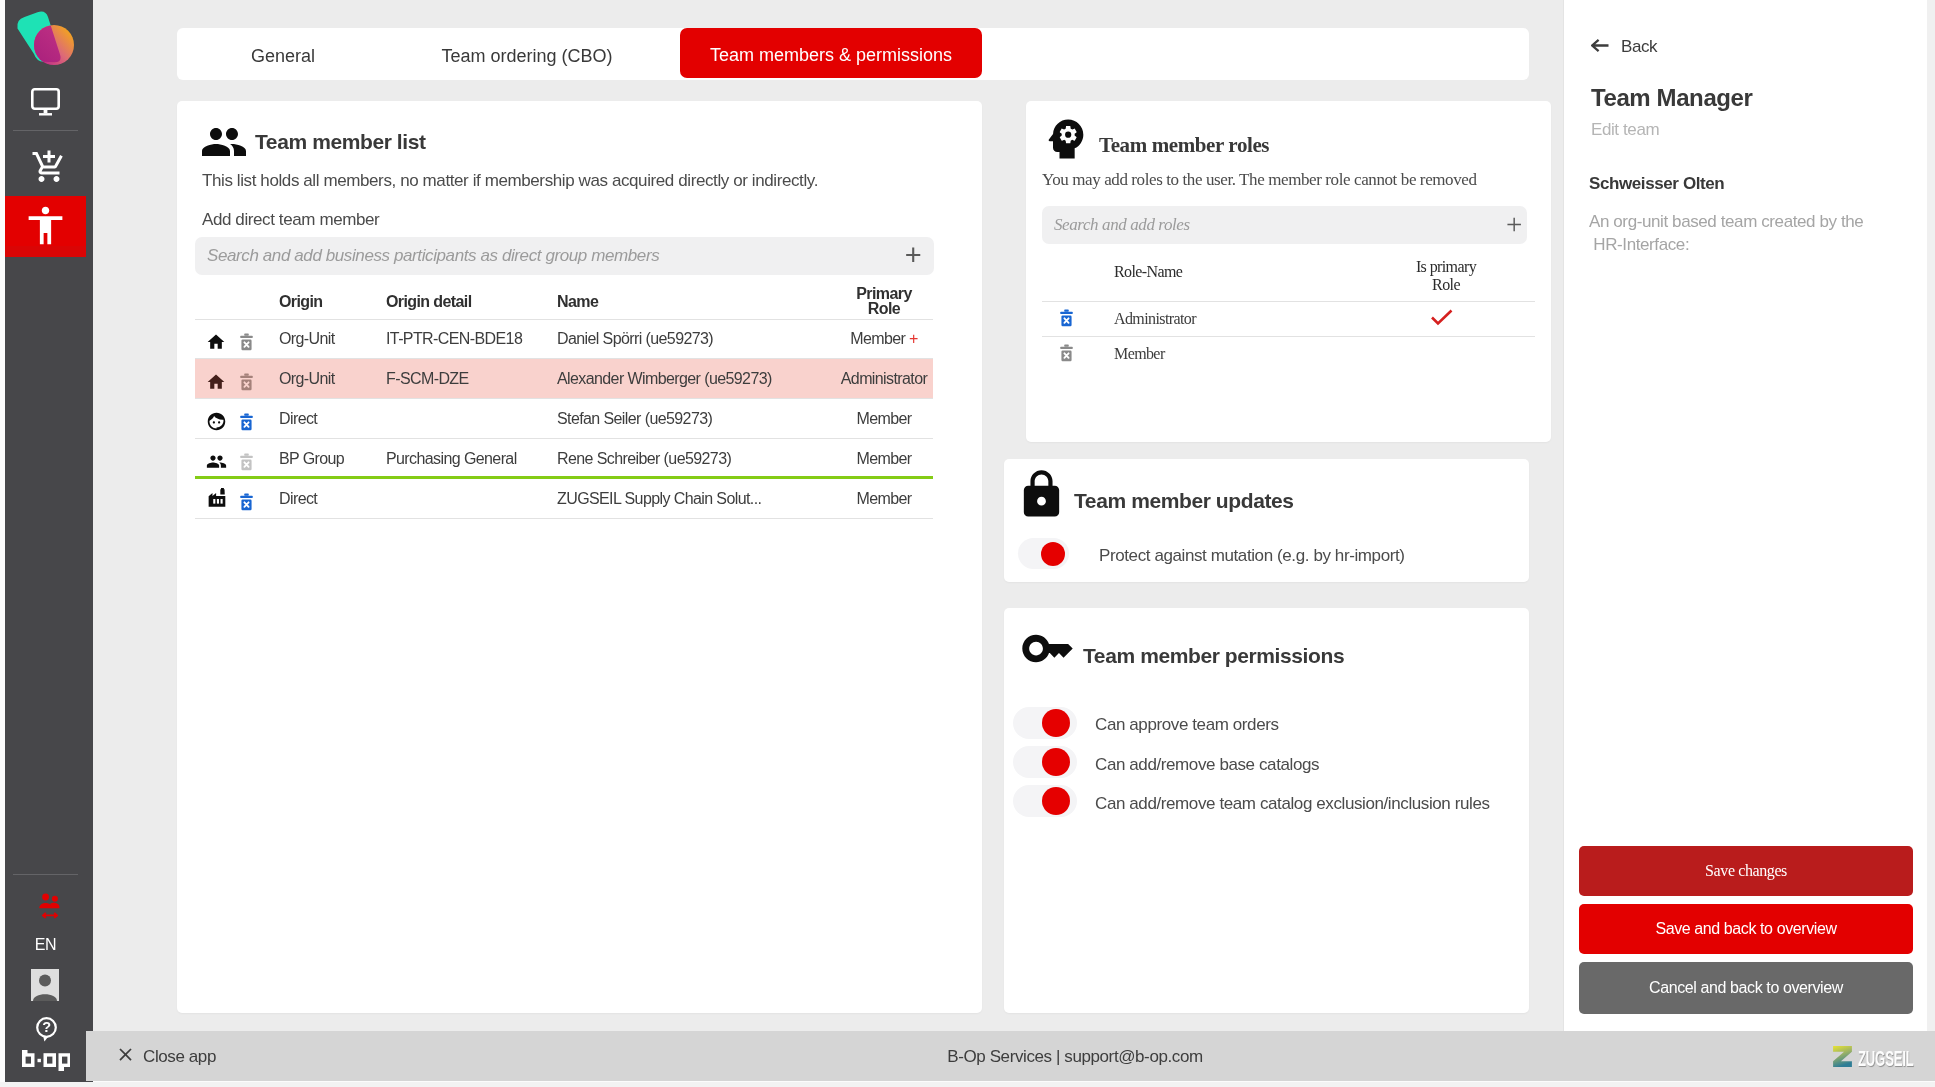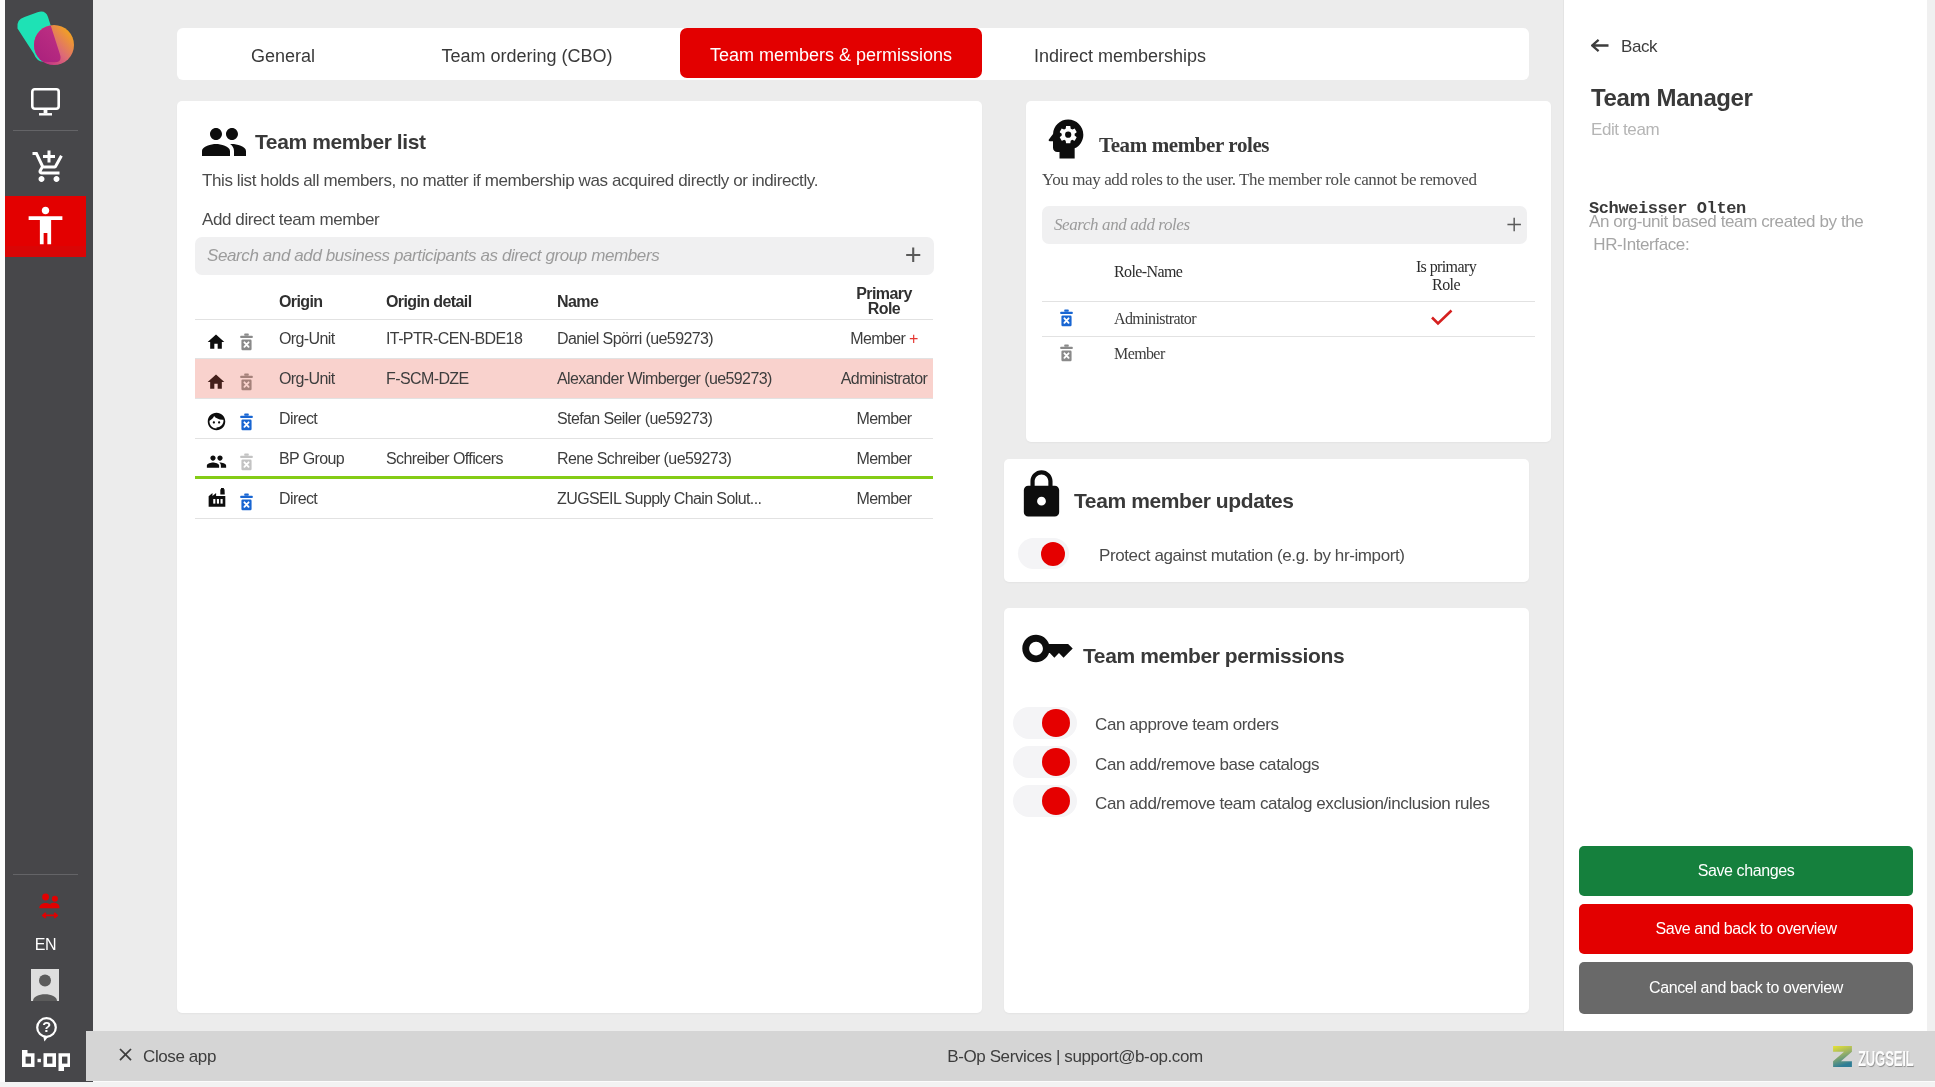--- a/index.html
+++ b/index.html
@@ -102,21 +102,20 @@
     <rect x="21.5" y="4.2" width="12.5" height="13.8" fill="#fff"></rect>
     <rect x="25" y="7.6" width="5.4" height="7" fill="#47474a"></rect>
     <path d="M36.5 4.2 H48 V18 H42 V22 H36.5 Z" fill="#fff"></path>
     <rect x="40" y="7.6" width="5.4" height="7" fill="#47474a"></rect>
   </svg>
 </div>
 <div class="abs tabbar" id="tabbar">
   <div class="tab" style="left:26px; width:160px;">General</div>
   <div class="tab" style="left:230px; width:240px;">Team ordering (CBO)</div>
   <div class="tabactive">Team members &amp; permissions</div>
-  <div class="tab" style="left:823px; width:240px;">Indirect memberships</div>
 </div>
 <div class="panel" id="panel-list" style="left:177px; top:101px; width:805px; height:912px;">
   <svg style="position:absolute;left:23px;top:17px;" width="48" height="48" viewBox="0 0 24 24" fill="#0d0d0d">
     <path d="M16 11c1.66 0 2.99-1.34 2.99-3S17.66 5 16 5c-1.66 0-3 1.34-3 3s1.34 3 3 3zm-8 0c1.66 0 2.99-1.34 2.99-3S9.66 5 8 5C6.34 5 5 6.34 5 8s1.34 3 3 3zm0 2c-2.33 0-7 1.17-7 3.5V19h14v-2.5c0-2.33-4.67-3.5-7-3.5zm8 0c-.29 0-.62.02-.97.05 1.16.84 1.97 1.97 1.97 3.45V19h6v-2.5c0-2.33-4.67-3.5-7-3.5z"></path>
   </svg>
   <div class="ptitle" style="left:78px; top:29px;">Team member list</div>
   <div class="ptext" style="left:25px; top:70px;">This list holds all members, no matter if membership was acquired directly or indirectly.</div>
   <div class="ptext" style="left:25px; top:109px;">Add direct team member</div>
   <div class="searchbox" style="left:18px; top:136px; width:739px; height:38px;">
     <div style="position:absolute; left:12px; top:0; line-height:38px; font-style:italic; font-size:17px; color:#9b9b9b;">Search and add business participants as direct group members</div>
@@ -177,21 +176,21 @@
     <svg style="position:absolute;left:11px;top:12px;" width="21" height="21" viewBox="0 0 24 24" fill="#0d0d0d">
         <path d="M16 11c1.66 0 2.99-1.34 2.99-3S17.66 5 16 5c-1.66 0-3 1.34-3 3s1.34 3 3 3zm-8 0c1.66 0 2.99-1.34 2.99-3S9.66 5 8 5C6.34 5 5 6.34 5 8s1.34 3 3 3zm0 2c-2.33 0-7 1.17-7 3.5V19h14v-2.5c0-2.33-4.67-3.5-7-3.5zm8 0c-.29 0-.62.02-.97.05 1.16.84 1.97 1.97 1.97 3.45V19h6v-2.5c0-2.33-4.67-3.5-7-3.5z"></path>
       </svg>
     <svg style="position:absolute;left:41px;top:13px;" width="21" height="21" viewBox="0 0 24 24" fill="#c3c3c3">
         <rect x="9.4" y="1.8" width="5.2" height="2.4" rx="0.8"></rect>
         <rect x="4.8" y="4.2" width="14.4" height="2.6" rx="0.9"></rect>
         <rect x="6.2" y="8.6" width="11.6" height="12.2" rx="1.4"></rect>
         <path d="M9.6 11.8 14.4 17 M14.4 11.8 9.6 17" stroke="#fff" stroke-width="2.1" stroke-linecap="round"></path>
       </svg>
     <div class="td" style="left:84px; top:11px;">BP Group</div>
-    <div class="td" style="left:191px; top:11px;">Schreiber Officers</div>
+    <div class="td" style="left:191px; top:11px;">Purchasing General</div>
     <div class="td" style="left:362px; top:11px;">Rene Schreiber (ue59273)</div>
     <div class="td" style="left:589px; top:11px; width:200px; text-align:center;">Member</div>
   </div>
   <div class="abs" style="left:18px; top:378px; width:738px; height:40px; border-bottom:1px solid #e2e2e2;">
     <svg style="position:absolute;left:10px;top:7px;" width="23" height="23" viewBox="0 0 24 24" fill="#0d0d0d">
         <path d="M3.8 21.6 V10.8 L7.8 7.4 V10.4 L11.6 7.2 V10.4 H21.2 V21.6 Z"></path>
         <path d="M16 8.8 V3.4 H16.7 V2.2 H19.7 V3.4 H20.4 L20.6 8.8 Z"></path>
         <g fill="#fff">
           <rect x="8.6" y="13.6" width="2.2" height="4.8"></rect>
           <rect x="12.4" y="13.6" width="2.2" height="4.8"></rect>
@@ -270,23 +269,23 @@
   </div>
   <div class="ptext" style="left:91px; top:186px;">Can add/remove team catalog exclusion/inclusion rules</div>
 </div>
 <div class="abs rsb" id="rightsb">
   <svg style="position:absolute;left:27px;top:39px;" width="19" height="13" viewBox="0 0 19 13">
     <path d="M1.2 6.5 H17.5 M7.6 0.9 1.1 6.5 7.6 12.1" fill="none" stroke="#3d3d3d" stroke-width="2.3"></path>
   </svg>
   <div class="abs" style="left:57px; top:37px; font-size:17px; color:#3d3d3d;">Back</div>
   <div class="abs" style="left:27px; top:84px; font-size:24px; font-weight:bold; color:#393939;">Team Manager</div>
   <div class="abs" style="left:27px; top:120px; font-size:17px; color:#b5b5b5;">Edit team</div>
-  <div class="abs" style="left:25px; top:199px; font-size:17px; font-weight:bold; color:#393939;font-family:Liberation Mono, monospace;">Schweisser Olten</div>
+  <div class="abs" style="left:25px; top:174px; font-size:17px; font-weight:bold; color:#393939;">Schweisser Olten</div>
   <div class="abs" style="left:25px; top:211px; font-size:17px; color:#a5a5a5; line-height:22.5px;">An org-unit based team created by the<br>&nbsp;HR-Interface:</div>
-  <div class="btn" style="top:846px; height:50px; line-height:50px; background:#15803d;">Save changes</div>
+  <div class="btn" style="top:846px; height:50px; line-height:50px; background:#b91c1c;font-family:Liberation Serif, serif;">Save changes</div>
   <div class="btn" style="top:904px; height:50px; line-height:50px; background:#e30000;">Save and back to overview</div>
   <div class="btn" style="top:962px; height:52px; line-height:52px; background:#696969;">Cancel and back to overview</div>
 </div>
 <div class="abs botbar" id="botbar">
   <svg style="position:absolute;left:29px;top:13px;" width="21" height="21" viewBox="0 0 24 24" fill="#3d3d3d">
     <path d="M19 6.41 17.59 5 12 10.59 6.41 5 5 6.41 10.59 12 5 17.59 6.41 19 12 13.41 17.59 19 19 17.59 13.41 12z"></path>
   </svg>
   <div class="abs" style="left:57px; top:16px; font-size:17px; color:#3d3d3d;">Close app</div>
   <div class="abs" style="left:789px; top:16px; width:400px; text-align:center; font-size:17px; color:#3d3d3d;">B-Op Services | support@b-op.com</div>
   <svg style="position:absolute;left:1746px;top:14px;" width="21" height="23" viewBox="0 0 20 22">

